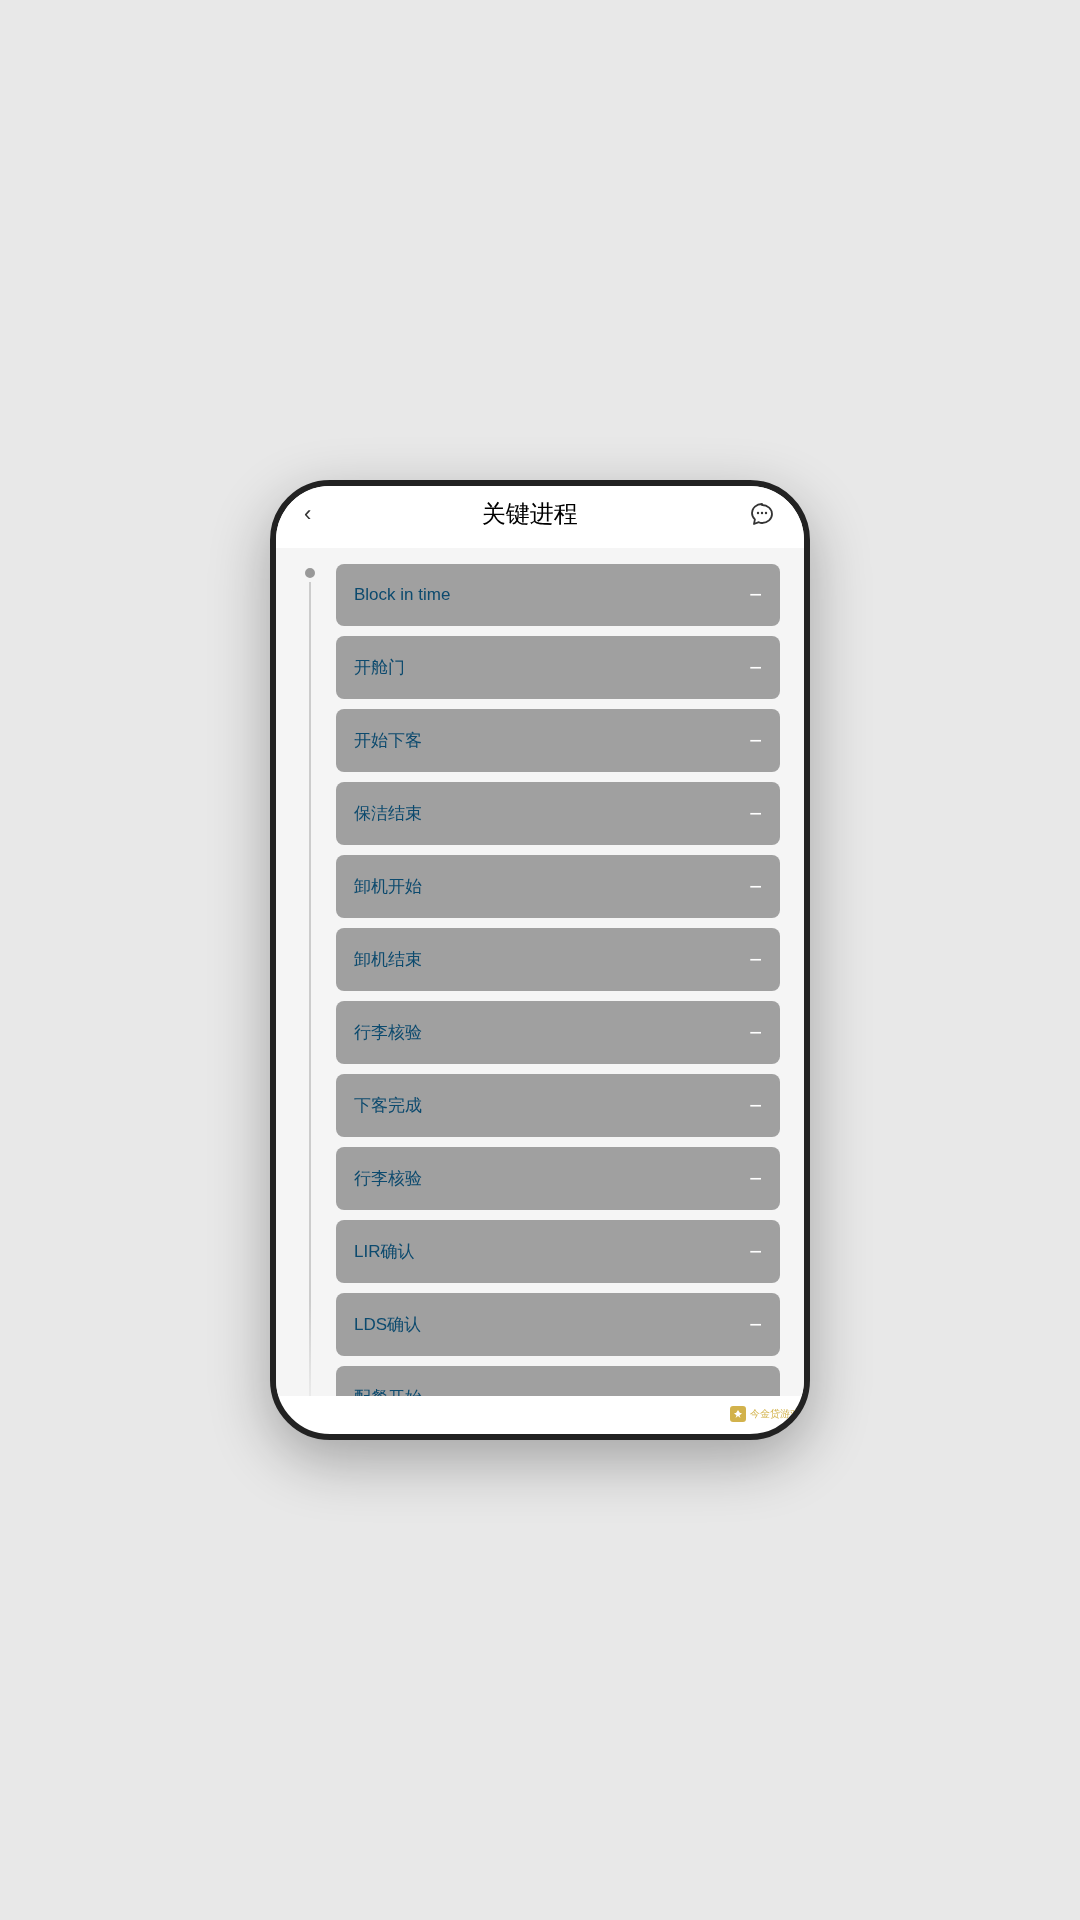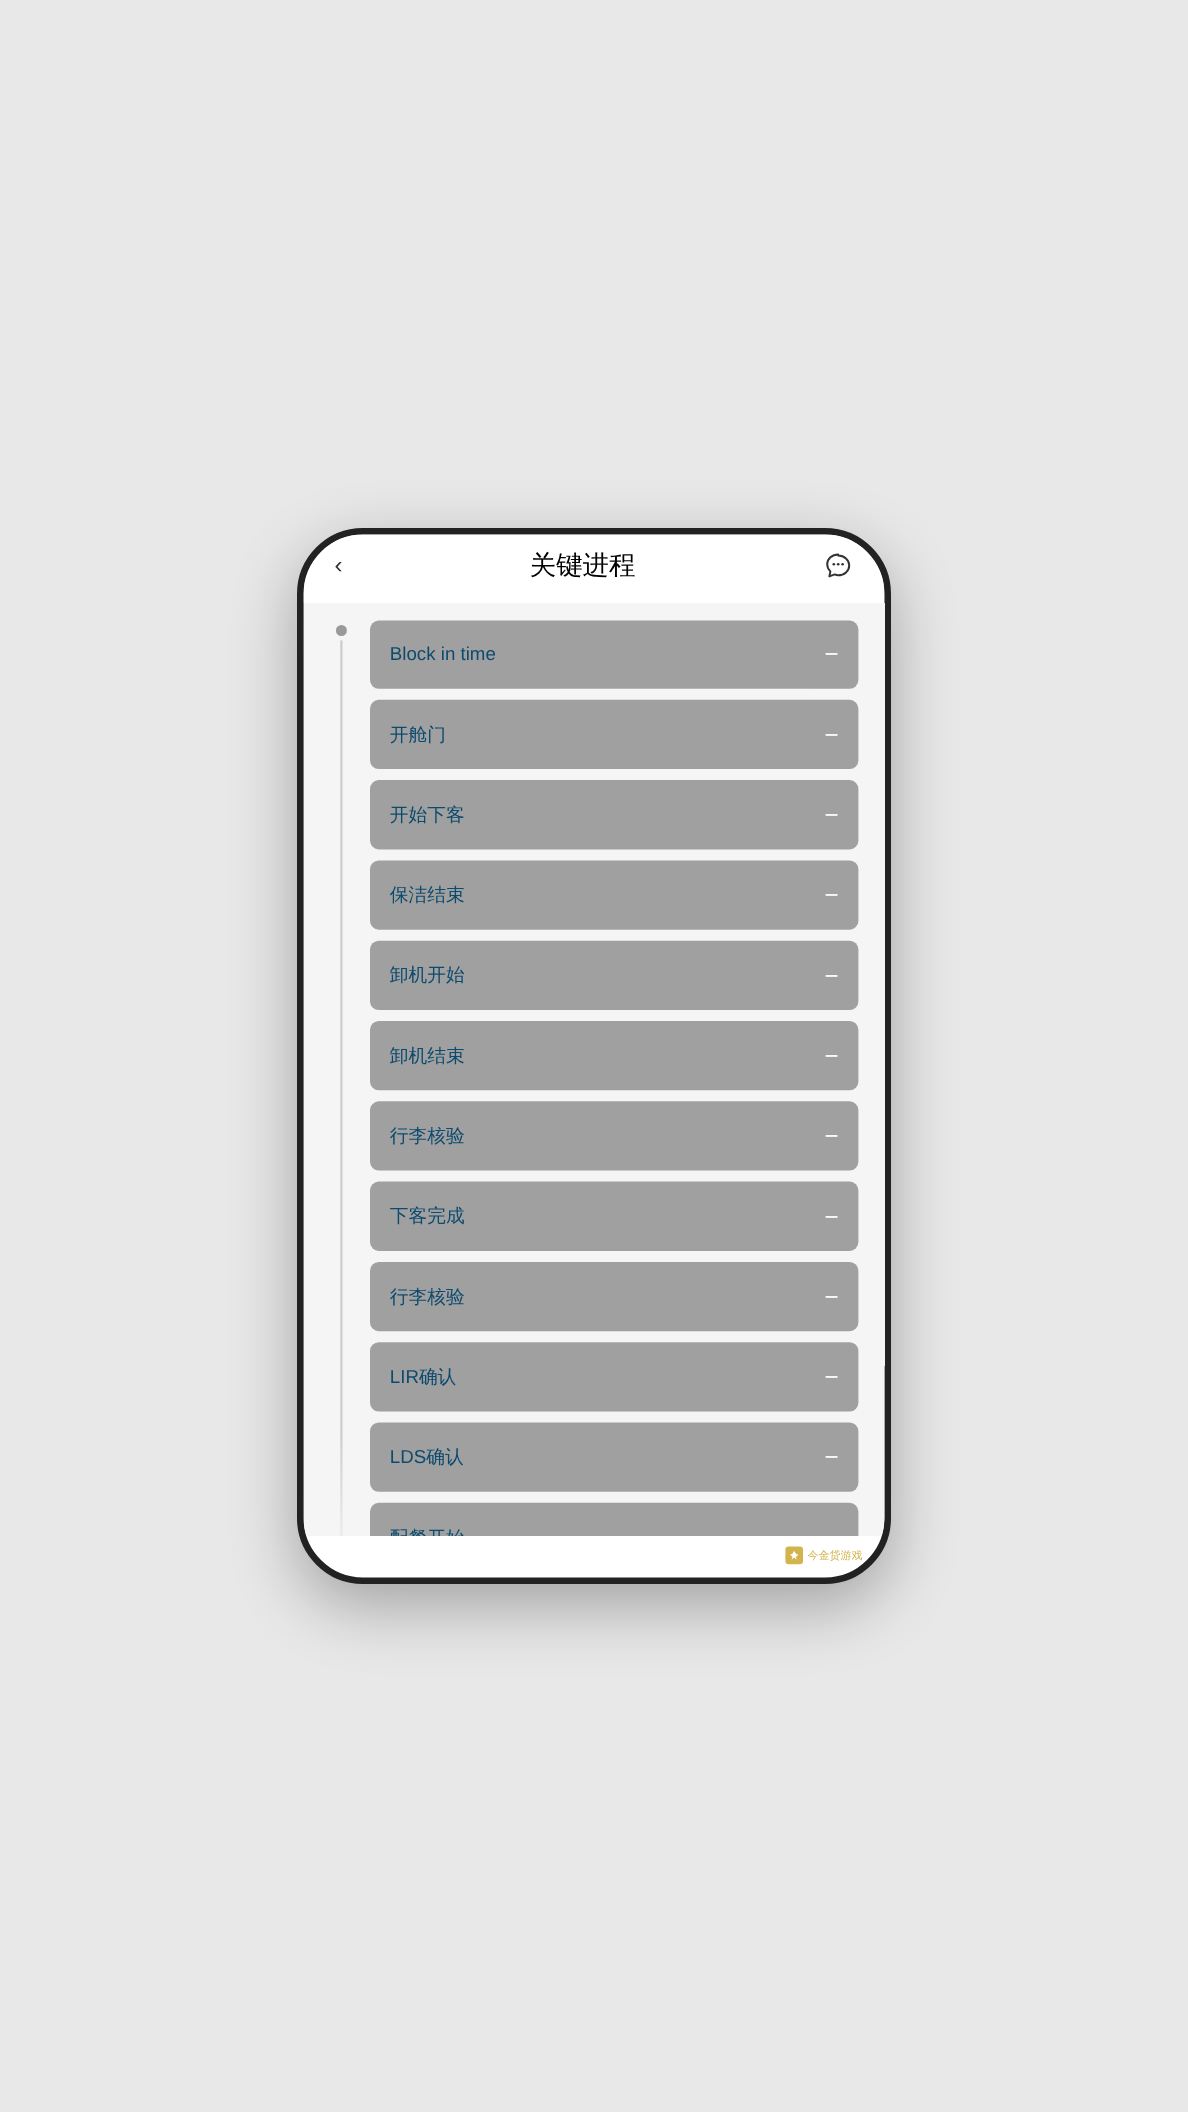--- a/index.html
+++ b/index.html
@@ -195,21 +195,21 @@
     .item-minus {
       font-size: 22px;
       color: #fff;
       font-weight: 300;
       line-height: 1;
     }
 
     .watermark {
       position: absolute;
       bottom: 12px;
-      right: 20px;
+      right: 4px;
       font-size: 10px;
       color: #c8a020;
       opacity: 0.8;
       display: flex;
       align-items: center;
       gap: 4px;
     }
 
     .watermark-logo {
       width: 16px;

